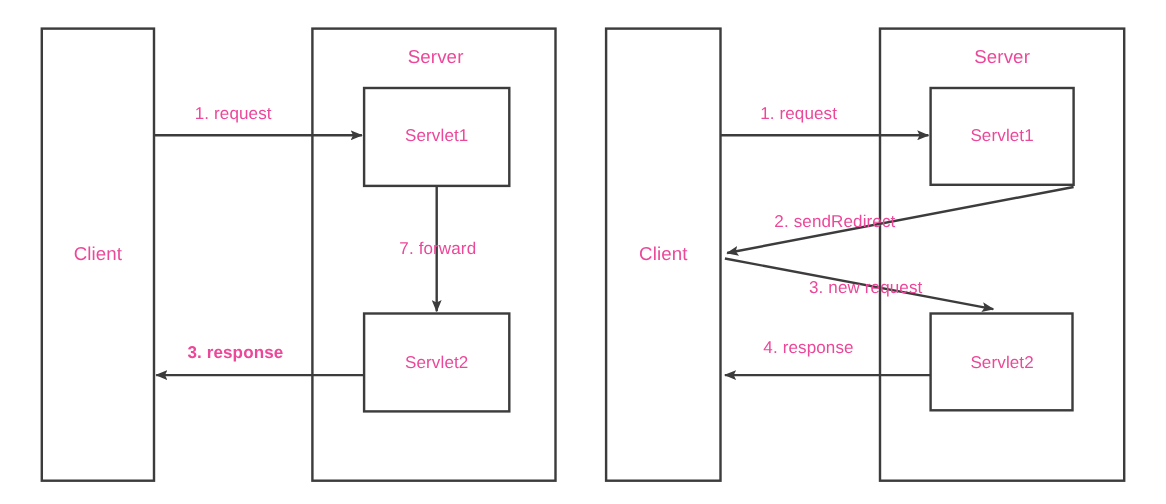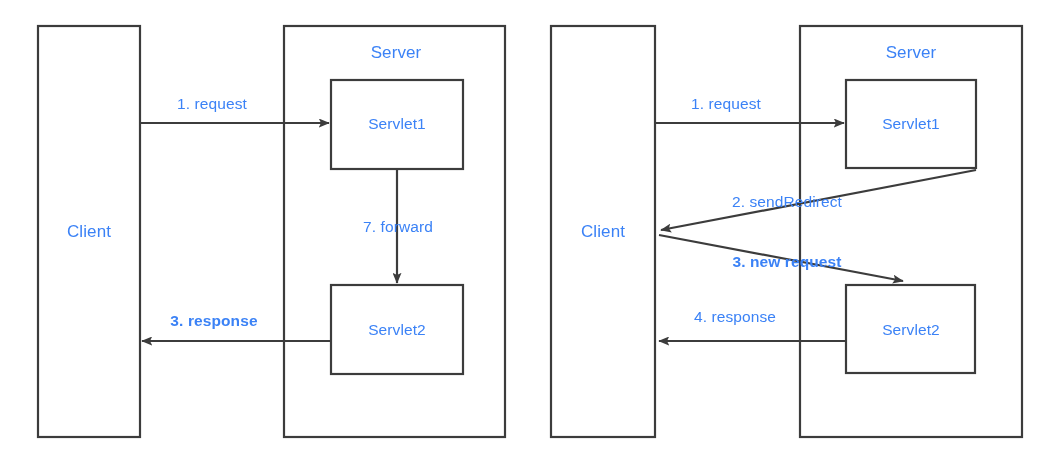--- a/index.html
+++ b/index.html
@@ -39,21 +39,21 @@
   }
   .flow-line {
     stroke: #3c3c3c;
     stroke-width: 2.2;
     fill: none;
   }
   .label {
     position: absolute;
     font-family: "Liberation Sans", sans-serif;
     font-size: 15.5px;
-    color: #3b82f6;
+    color: #ec4899;
     white-space: nowrap;
     transform: translate(-50%, -50%);
     letter-spacing: 0.1px;
     line-height: 1;
   }
   .label.big {
     font-size: 17px;
   }
 </style>
 </head>
@@ -96,17 +96,17 @@
   <div class="label" style="left:212px; top:104px;">1. request</div>
   <div class="label" style="left:398px; top:227px;">7. forward</div>
   <div class="label" style="left:214px; top:321px;font-weight:bold;">3. response</div>
 
   <div class="label big" style="left:603px; top:231px;">Client</div>
   <div class="label big" style="left:911px; top:52px;">Server</div>
   <div class="label" style="left:911px; top:124px;">Servlet1</div>
   <div class="label" style="left:911px; top:330px;">Servlet2</div>
 
   <div class="label" style="left:726px; top:104px;">1. request</div>
-  <div class="label" style="left:787px; top:202px;">2. sendRedirect</div>
-  <div class="label" style="left:787px; top:262px;font-weight:bold;">3. new request</div>
+  <div class="label" style="left:759px; top:202px;">2. sendRedirect</div>
+  <div class="label" style="left:787px; top:262px;">3. new request</div>
   <div class="label" style="left:735px; top:317px;">4. response</div>
 
 </div>
 
 </body></html>

